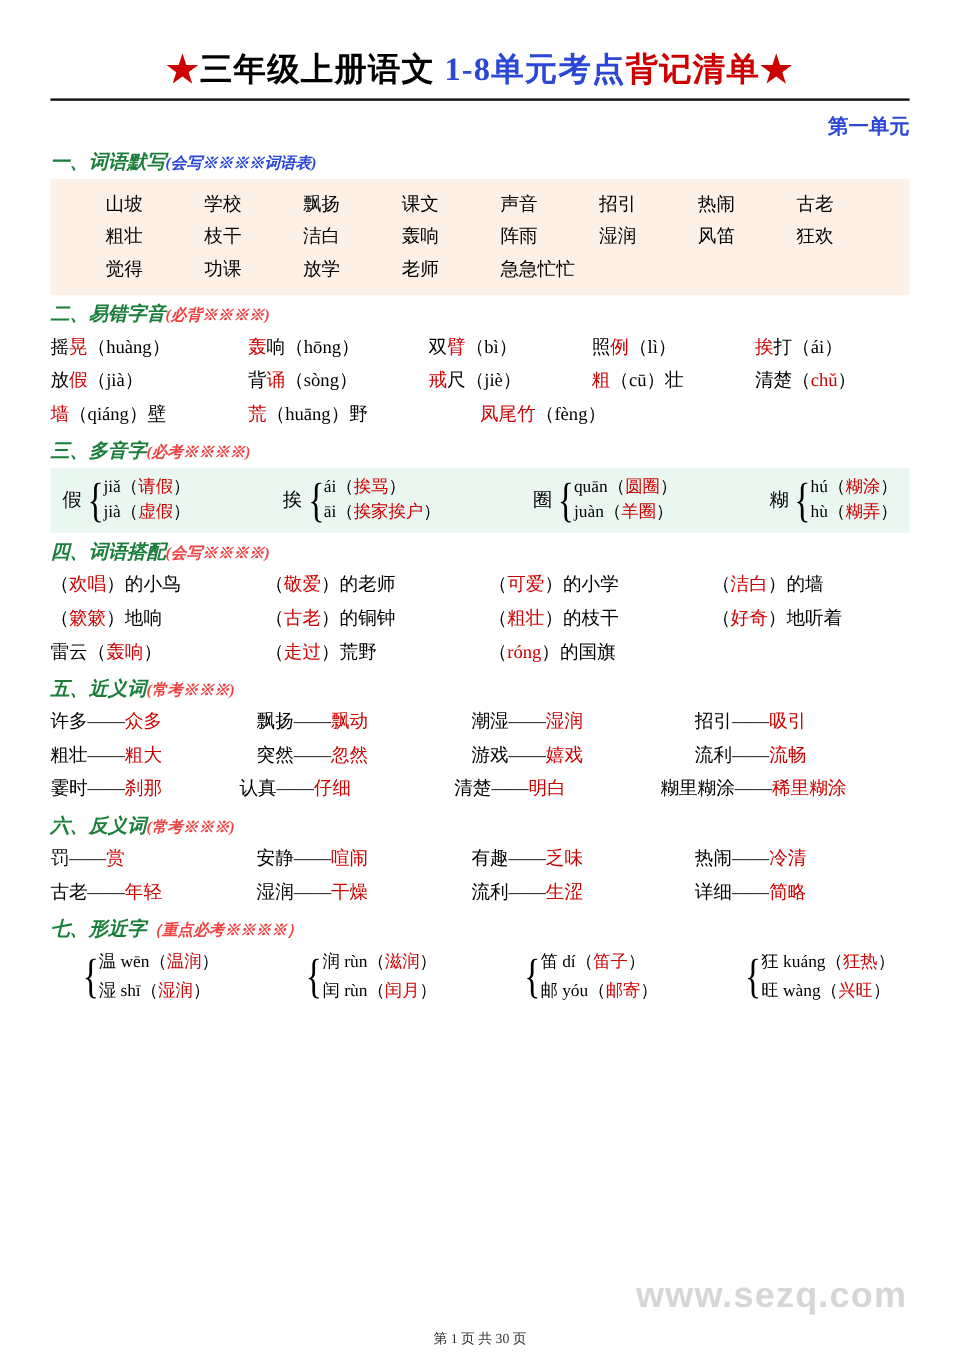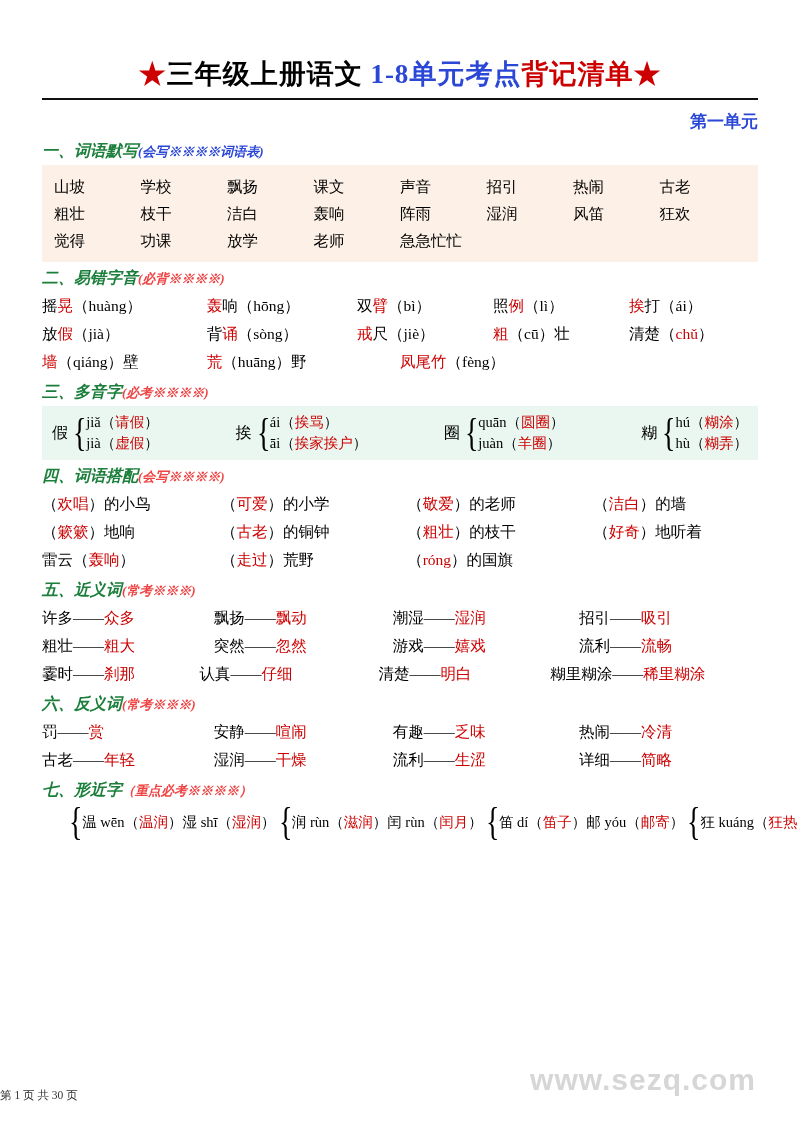--- a/index.html
+++ b/index.html
@@ -6,21 +6,21 @@
   body{
     width:800px;height:1131px;
     background:#ffffff;
     font-family:"Liberation Serif", serif;
     color:#000;
     position:relative;
     overflow:hidden;
   }
   .page{
     position:absolute;inset:0;
-    padding:46px 42px 10px 42px;
+    padding:30px 42px 10px 42px;
     box-sizing:border-box;
   }
   .title{
     text-align:center;
     font-size:27px;
     font-weight:bold;
     letter-spacing:1px;
     white-space:nowrap;
     margin:10px 0 6px 0;
   }
@@ -57,20 +57,21 @@
     background:#eaf7f1;
     padding:6px 10px;
     margin-bottom:4px;
   }
   .row{
     display:flex;
     align-items:center;
     font-size:15.5px;
     line-height:27px;
     white-space:nowrap;
+    margin-left:34px;
   }
   .w8 > span{width:12.5%;display:inline-block;}
   .red{color:#cc0000;}
   .blue{color:#2b47d6;}
 
   .plain-row{
     font-size:15.5px;
     line-height:28px;
     white-space:nowrap;
     display:flex;
@@ -97,25 +98,26 @@
   .dy-pair{display:flex;flex-direction:column;line-height:21px;}
 
   
   .xingjin{
     display:flex;
     justify-content:space-between;
     font-size:14.5px;
     padding:2px 12px 0 24px;
   }
   .xj-item{display:flex;align-items:center;}
-  .xj-pair{display:flex;flex-direction:row;line-height:24px;white-space:nowrap;}
+  .xj-pair{display:flex;flex-direction:column;line-height:24px;white-space:nowrap;}
 
   .footer{
     position:absolute;
-    left:0;right:0;bottom:28px;
+    left:0;right:0;bottom:8px;
+    text-align:center;
     font-size:11.5px;
     color:#333;
   }
   .watermark{
     position:absolute;
     right:44px;bottom:34px;
     font-size:30px;
     font-weight:bold;
     color:#c9c9c9;
     opacity:.75;
@@ -232,22 +234,22 @@
       </div>
     </div>
   </div>
 
   <div class="sec-head">
     <span class="num">四、</span><span class="num">词语搭配</span><span class="tag">(会写※※※※)</span>
   </div>
   <div>
     <div class="plain-row">
       <span style="width:25%"><span>（</span><span class="red">欢唱</span><span>）的小鸟</span></span>
+      <span style="width:26%"><span>（</span><span class="red">敬爱</span><span>）的老师</span></span>
       <span style="width:26%"><span>（</span><span class="red">可爱</span><span>）的小学</span></span>
-      <span style="width:26%"><span>（</span><span class="red">敬爱</span><span>）的老师</span></span>
       <span><span>（</span><span class="red">洁白</span><span>）的墙</span></span>
     </div>
     <div class="plain-row">
       <span style="width:25%"><span>（</span><span class="red">簌簌</span><span>）地响</span></span>
       <span style="width:26%"><span>（</span><span class="red">古老</span><span>）的铜钟</span></span>
       <span style="width:26%"><span>（</span><span class="red">粗壮</span><span>）的枝干</span></span>
       <span><span>（</span><span class="red">好奇</span><span>）地听着</span></span>
     </div>
     <div class="plain-row">
       <span style="width:25%"><span>雷云（</span><span class="red">轰响</span><span>）</span></span>

